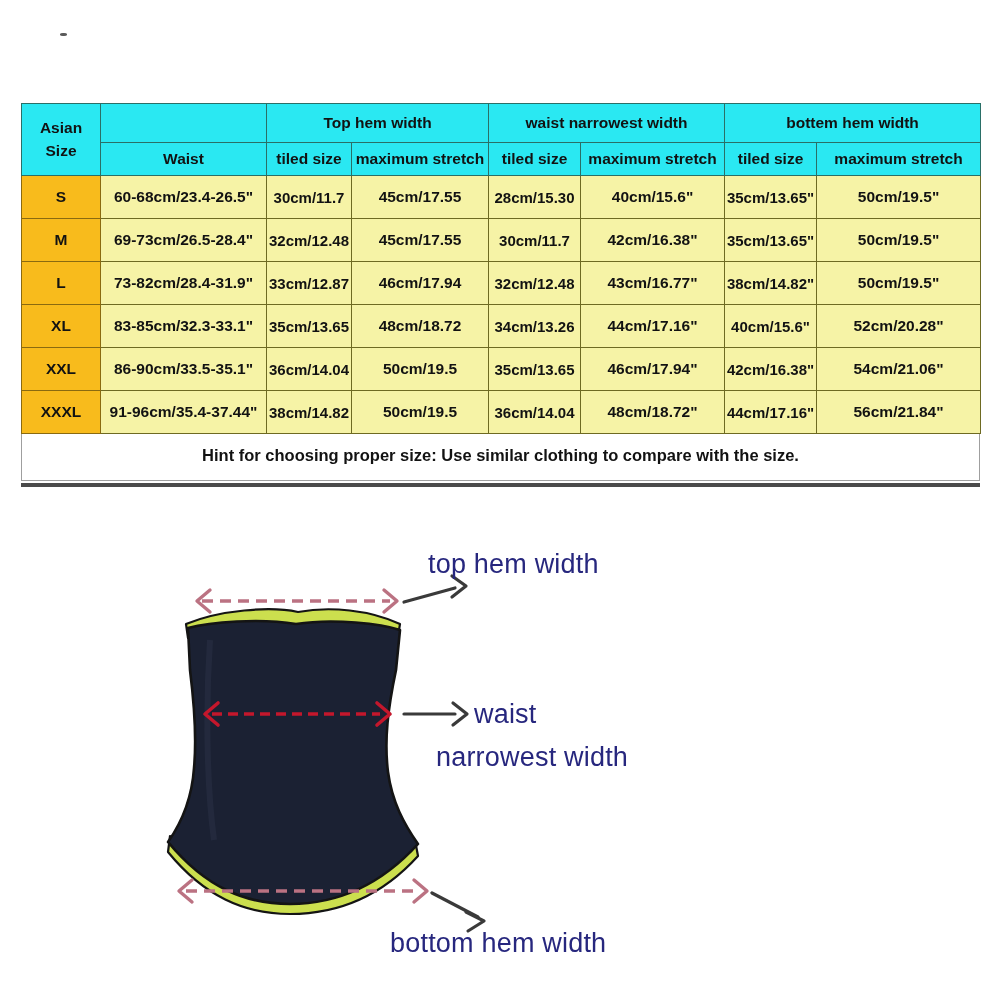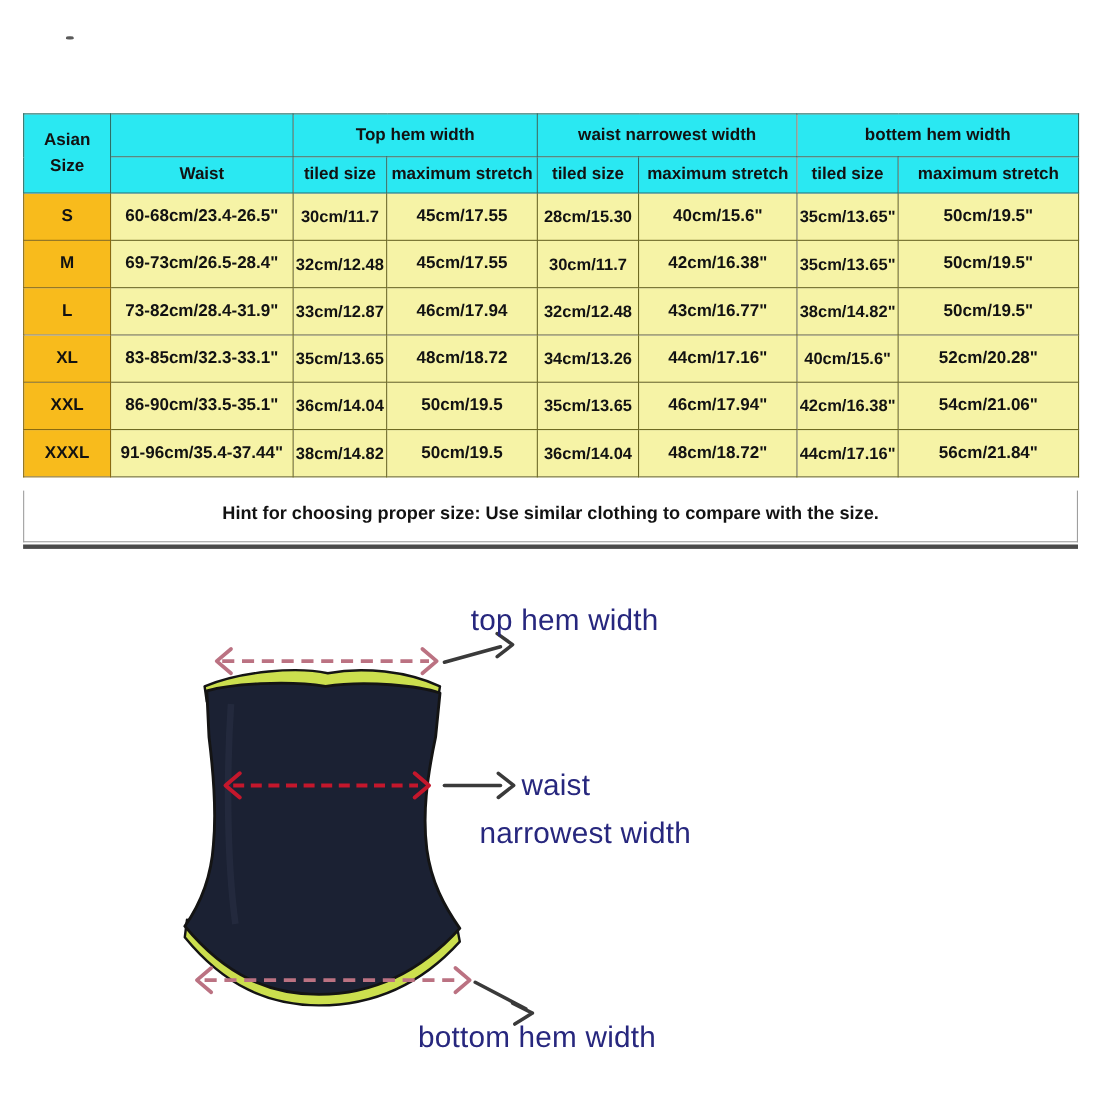--- a/index.html
+++ b/index.html
@@ -96,21 +96,20 @@
   .data-cell.narrow { font-size: 15px; }
 
   .hint-box {
     border: 1.5px solid #9f9f9f;
     border-top: none;
     background: #ffffff;
     padding: 9px 0 11px 0;
     text-align: center;
     box-sizing: border-box;
     width: 959px;
-    margin-top: 12px;
   }
   .hint-box .hint-line {
     font-size: 16.5px;
     font-weight: bold;
     color: #121212;
     line-height: 1.55;
     white-space: nowrap;
   }
   .table-bottom-rule {
     width: 959px;
@@ -134,21 +133,21 @@
     color: #27277e;
     font-family: "Liberation Sans", sans-serif;
     font-size: 27px;
     font-weight: normal;
     white-space: nowrap;
     letter-spacing: 0.2px;
   }
   #lbl-top    { left: 428px; top: 549px; }
   #lbl-waist  { left: 474px; top: 699px; }
   #lbl-narrow { left: 436px; top: 742px; }
-  #lbl-bottom { left: 380px; top: 928px; }
+  #lbl-bottom { left: 390px; top: 928px; }
 </style>
 </head>
 <body>
 
 <div class="speck"></div>
 
 <div class="chart-block">
 
 
   <table class="size-table">

